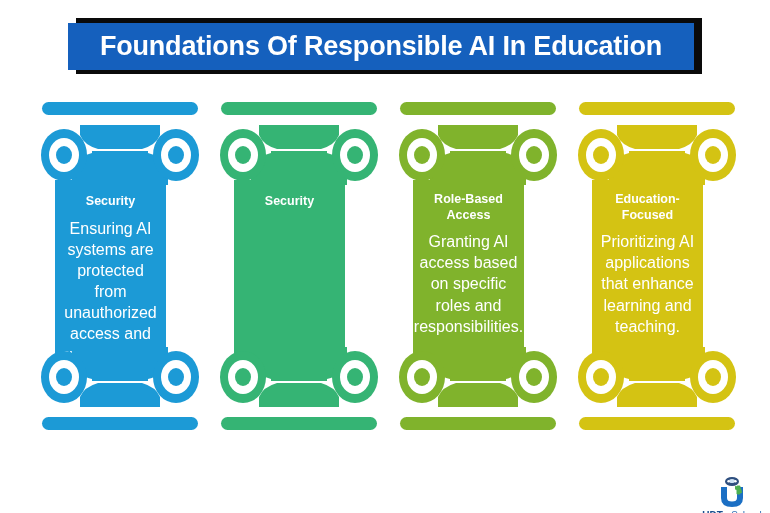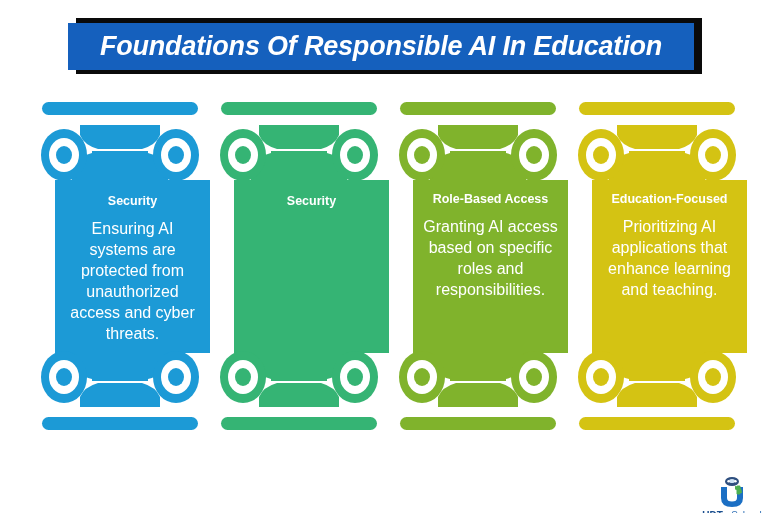--- a/index.html
+++ b/index.html
@@ -23,21 +23,20 @@
     background: #ffffff;
   }
 
   
   .title-wrap {
     position: absolute;
     left: 68px;
     top: 18px;
     width: 529px;
     height: 58px;
-    font-style: italic;
   }
   .title-shadow {
     position: absolute;
     left: 8px;
     top: 0px;
     width: 626px;
     height: 56px;
     background: #0a0a0a;
   }
   .title-bar {
@@ -102,21 +101,21 @@
   .capital-top { top: 29px; }
   .capital-bottom { top: 251px; }
 
   .capital svg { display: block; }
 
   
   .card {
     position: absolute;
     left: 25px;
     top: 84px;
-    width: 155px;
+    width: 111px;
     height: 173px;
     background: var(--c);
     padding: 0 6px;
     box-sizing: border-box;
     display: flex;
     flex-direction: column;
     align-items: center;
   }
   .card-title {
     color: #ffffff;

